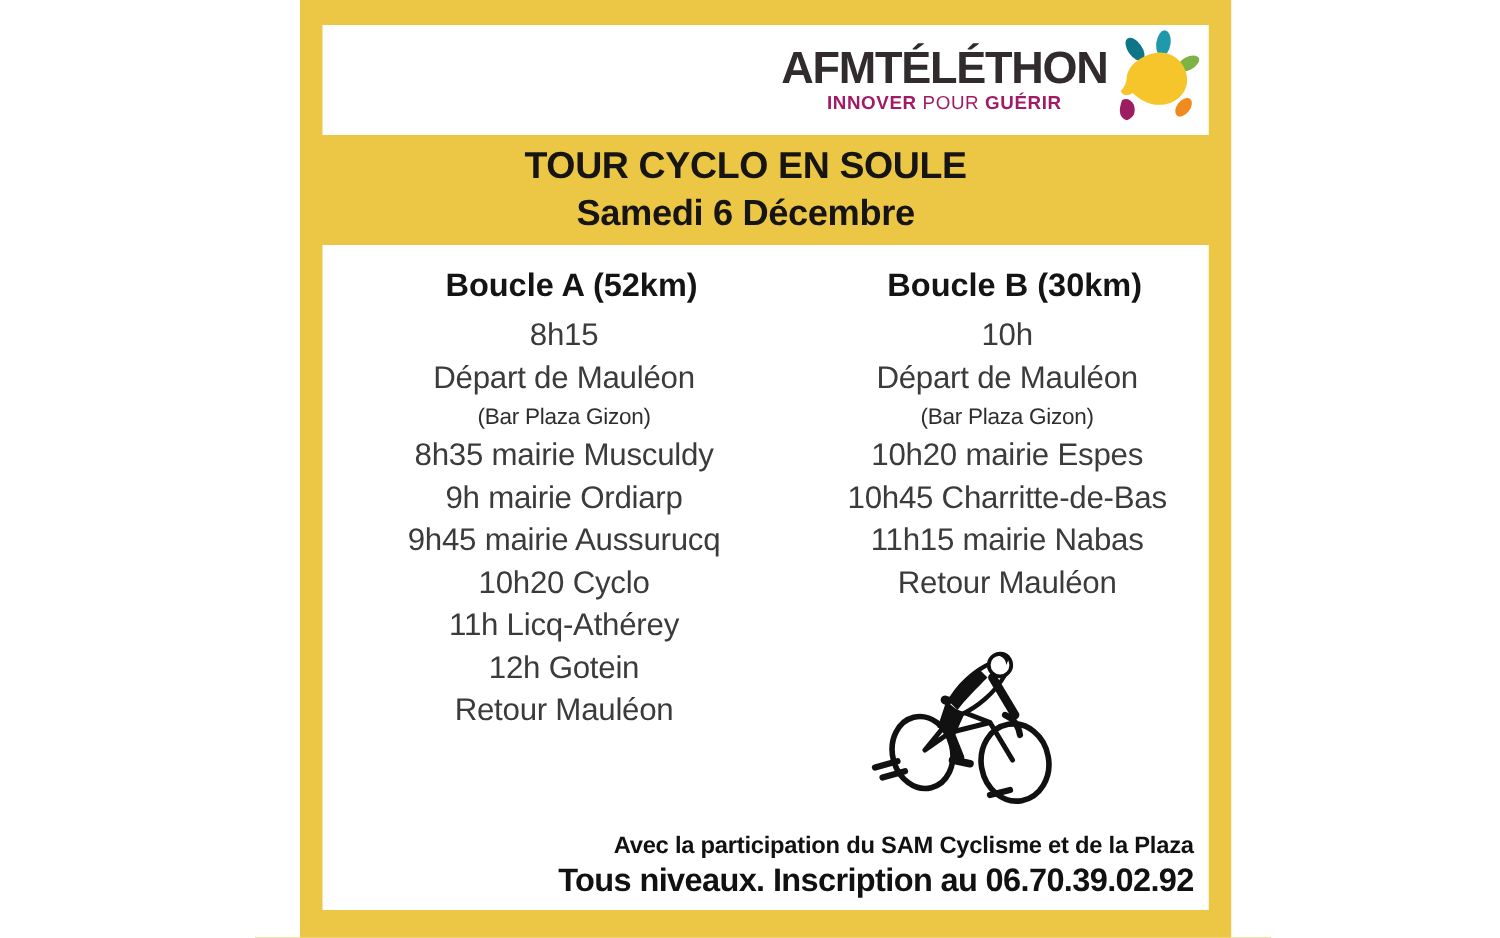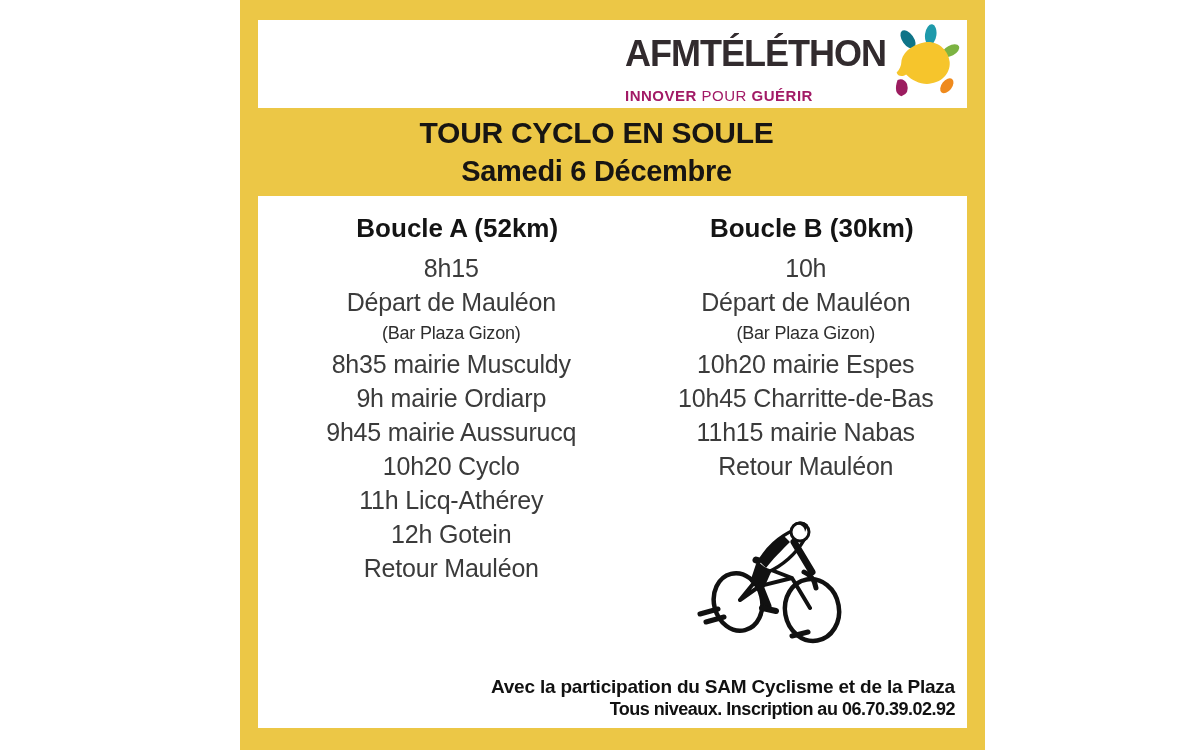--- a/index.html
+++ b/index.html
@@ -22,31 +22,31 @@
   
   .logo-band {
     position:absolute; left:18px; top:20px;
     width:709px; height:88px;
     background:#ffffff;
   }
   .logo {
     position:absolute; right:5px; top:4px;
     display:flex; align-items:flex-start;
   }
-  .logo-textblock { text-align:left; margin-top:12px; }
+  .logo-textblock { text-align:center; margin-top:12px; }
   .brand {
     font-size:36px; line-height:1;
     letter-spacing:-1px;
     color:var(--brand-dark, #322B2E);
     white-space:nowrap;
   }
   .brand .afm { font-weight:700; }
   .brand .telethon { font-weight:800; }
   .tagline {
-    margin-top:16px;
+    margin-top:3px;
     font-size:15px; line-height:1;
     letter-spacing:.5px;
     color:var(--brand-magenta, #A21A66);
     font-weight:700;
     white-space:nowrap;
   }
   .tagline .light { font-weight:400; }
   .burst-wrap { width:72px; height:80px; margin-left:4px; }
 
   
@@ -81,21 +81,21 @@
     position:absolute; left:438px; top:318px;
     width:160px; height:135px;
   }
 
   
   .footer {
     position:absolute; right:12px; bottom:8px;
     text-align:right; color:#111;
   }
   .f1 { font-size:19px; font-weight:700; letter-spacing:-.2px; }
-  .f2 { font-size:18px; font-weight:700; letter-spacing:-.5px; margin-top:1px;text-align:right; }
+  .f2 { font-size:26px; font-weight:700; letter-spacing:-.5px; margin-top:1px;text-align:right; }
 </style>
 </head>
 <body>
 
 <div class="poster">
 
   <div class="logo-band">
     <div class="logo">
       <div class="logo-textblock">
         <div class="brand">

